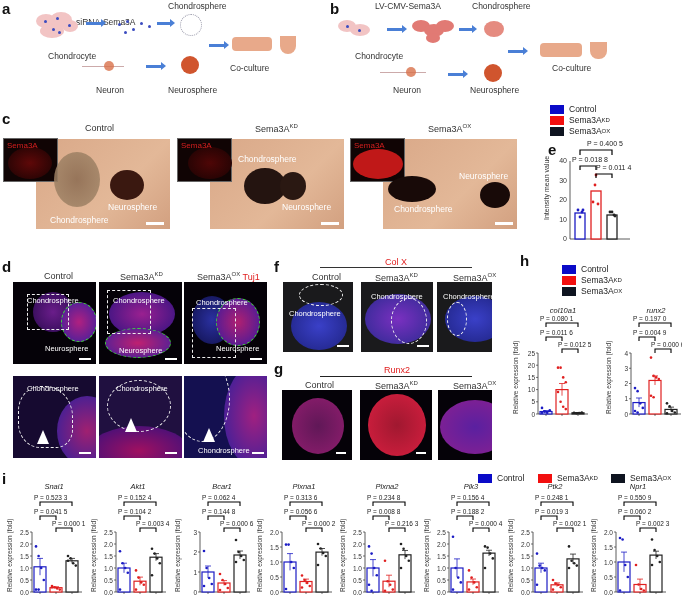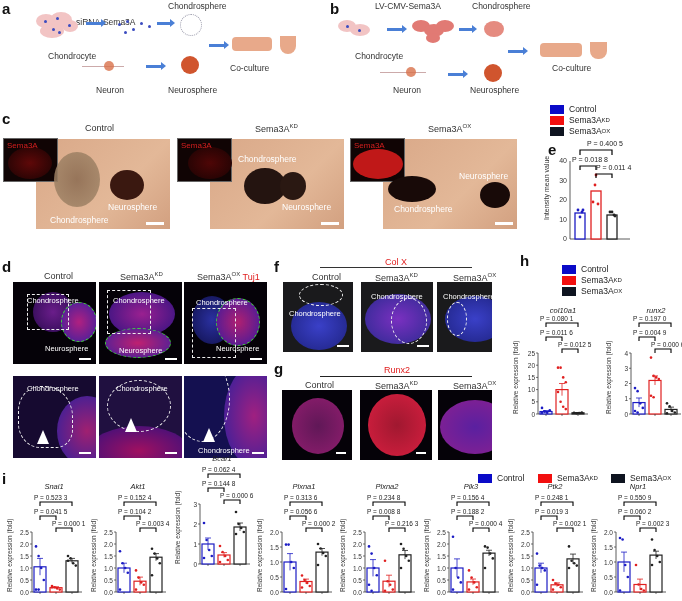--- a/index.html
+++ b/index.html
@@ -538,21 +538,21 @@
       <circle cx="67.2" cy="78.4" r="1.3" fill="#222222"></circle>
       <circle cx="69.8" cy="83.2" r="1.3" fill="#222222"></circle>
       <circle cx="62" cy="95.2" r="1.3" fill="#222222"></circle>
       <path d="M34 40 V36 H50 V40" stroke="#000" stroke-width="1.1" fill="none"></path>
       <text x="28" y="34" font-size="6.5" fill="#222" font-family="Liberation Sans, sans-serif">P = 0.104 2</text>
       <path d="M50 52 V48 H66 V52" stroke="#000" stroke-width="1.1" fill="none"></path>
       <text x="46" y="46" font-size="6.5" fill="#222" font-family="Liberation Sans, sans-serif">P = 0.003 4</text>
       <path d="M34 26 V22 H66 V26" stroke="#000" stroke-width="1.1" fill="none"></path>
       <text x="28" y="20" font-size="6.5" fill="#222" font-family="Liberation Sans, sans-serif">P = 0.152 4</text>
     </svg></div>
-<div id="chart-i3" class="chart" style="left:174px;top:452px;"><svg width="84" height="118">
+<div id="chart-i3" class="chart" style="left:174px;top:480px;"><svg width="84" height="118">
       <text x="48" y="9" font-size="7.5" font-style="italic" text-anchor="middle" fill="#222" font-family="Liberation Sans, sans-serif">Bcar1</text>
       <text x="6" y="112" font-size="6.5" fill="#333" font-family="Liberation Sans, sans-serif" transform="rotate(-90 6 112)">Relative expression (fold)</text>
       <line x1="26" y1="52" x2="26" y2="112" stroke="#333" stroke-width="0.8"></line>
       <line x1="26" y1="112" x2="76" y2="112" stroke="#333" stroke-width="0.8"></line>
       <line x1="24" y1="112" x2="26" y2="112" stroke="#333" stroke-width="0.7"></line>
       <text x="23" y="114.5" font-size="6.5" text-anchor="end" fill="#333" font-family="Liberation Sans, sans-serif">0</text>
       <line x1="24" y1="92" x2="26" y2="92" stroke="#333" stroke-width="0.7"></line>
       <text x="23" y="94.5" font-size="6.5" text-anchor="end" fill="#333" font-family="Liberation Sans, sans-serif">1</text>
       <line x1="24" y1="72" x2="26" y2="72" stroke="#333" stroke-width="0.7"></line>
       <text x="23" y="74.5" font-size="6.5" text-anchor="end" fill="#333" font-family="Liberation Sans, sans-serif">2</text>

